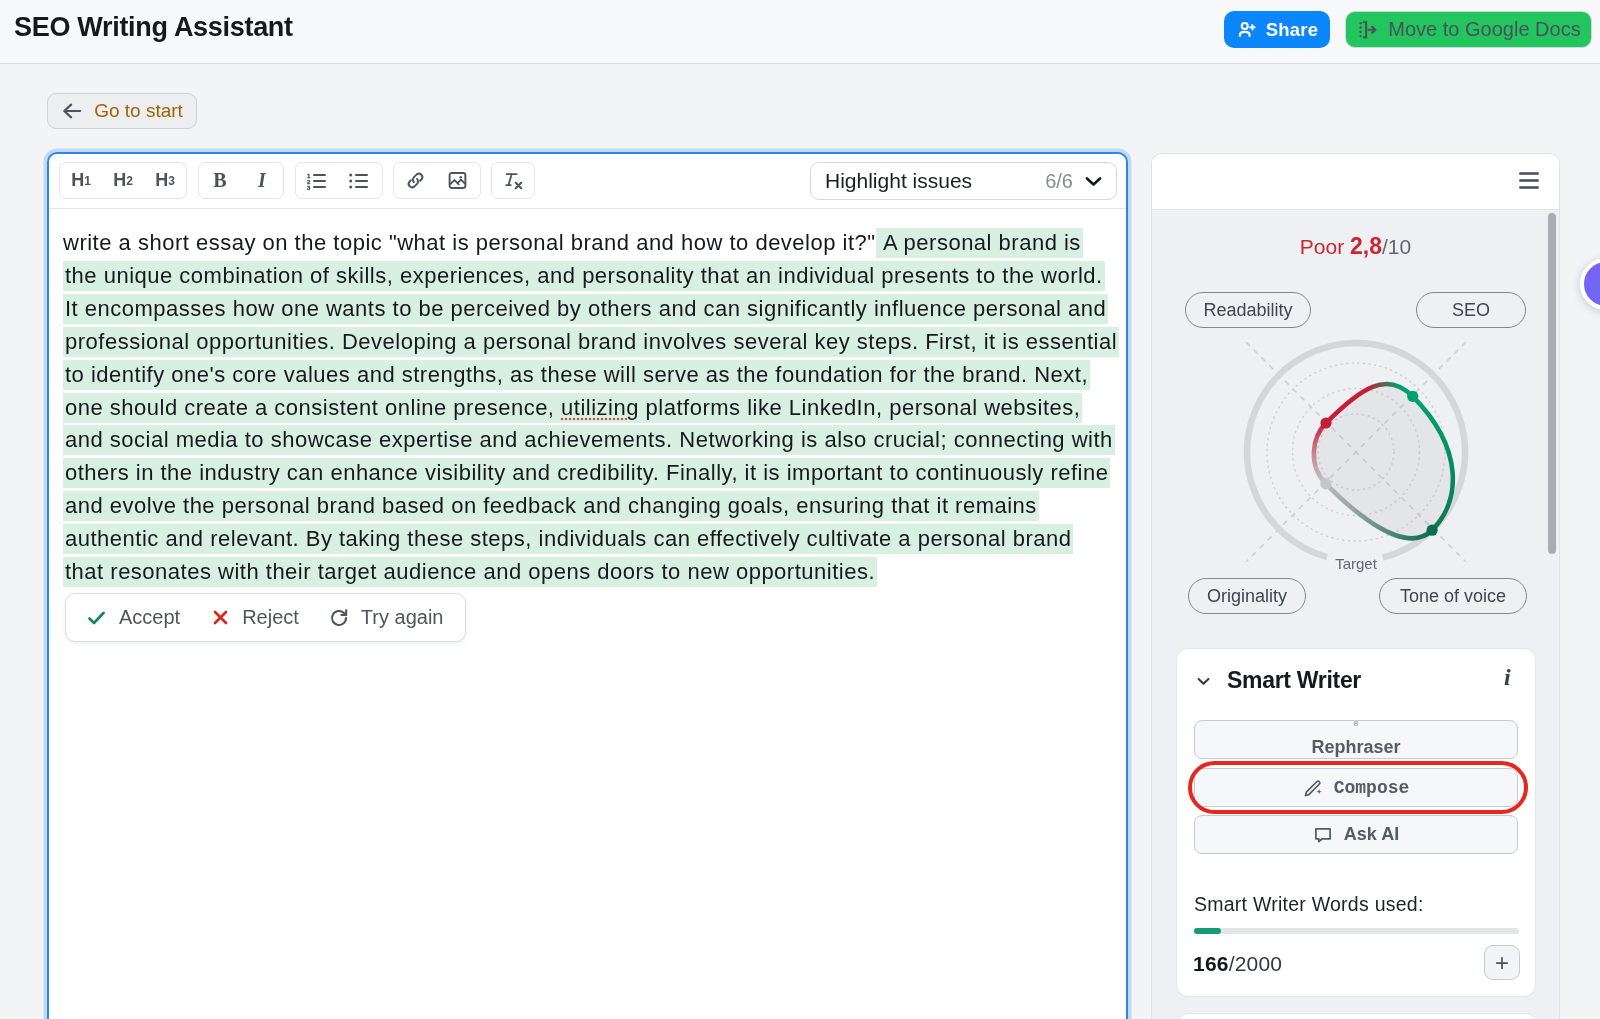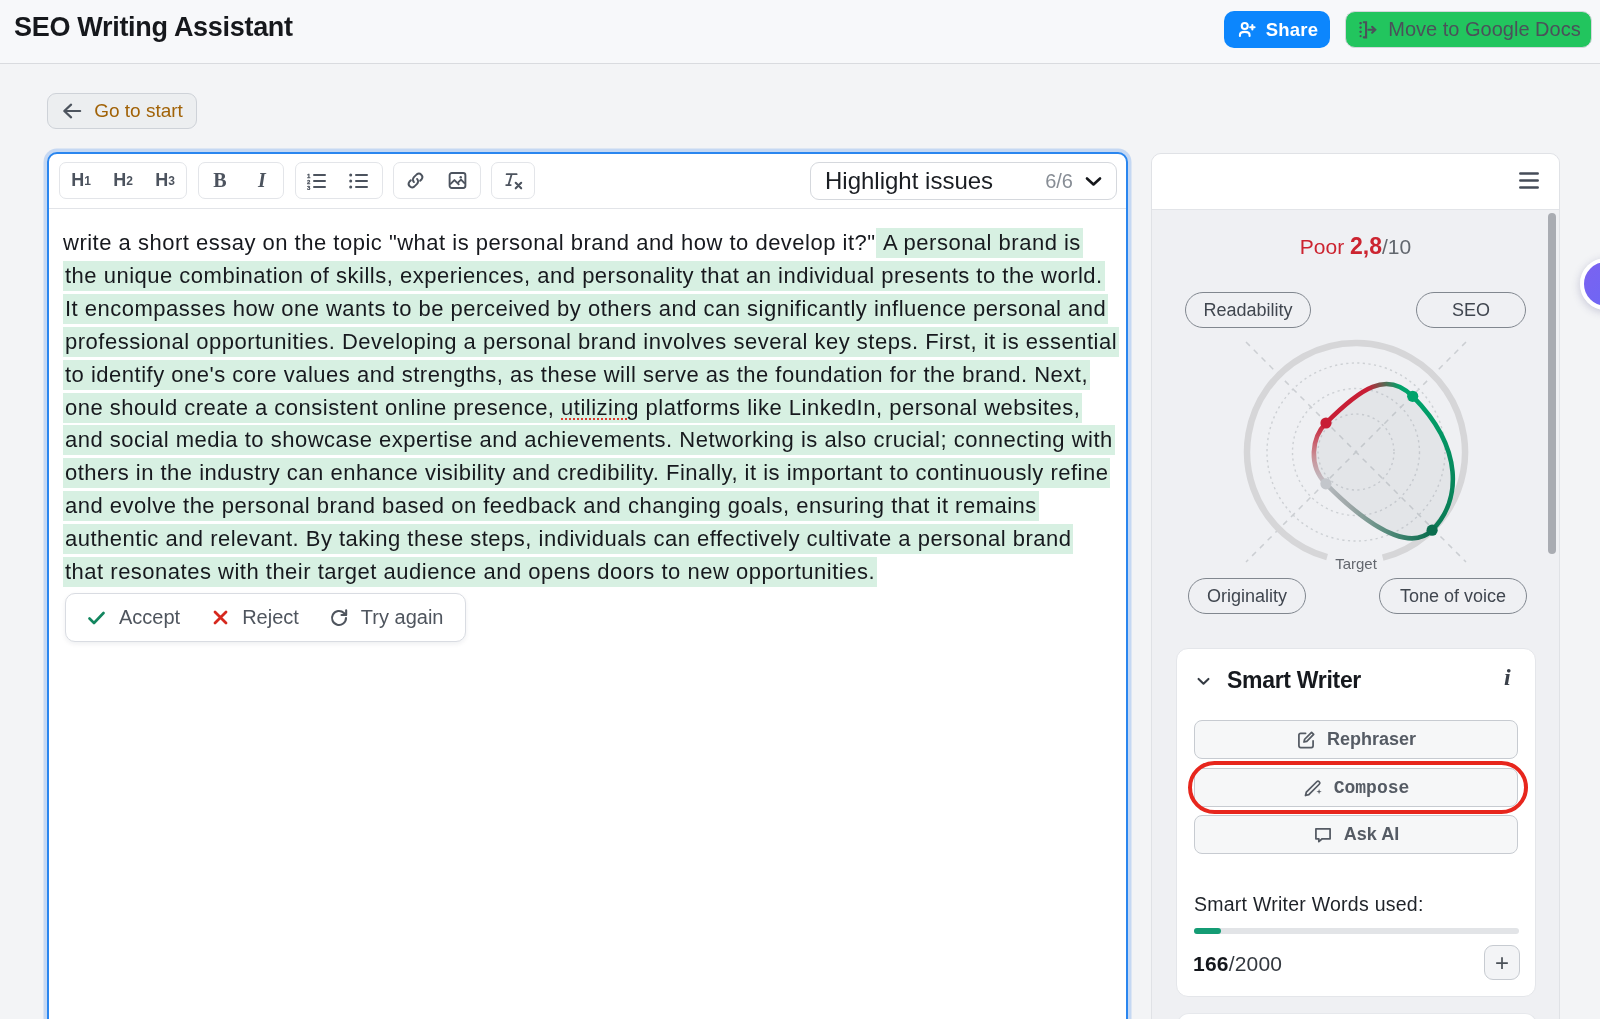--- a/index.html
+++ b/index.html
@@ -10,21 +10,21 @@
 .btn-move { position:absolute; left:1345px; top:11px; width:247px; height:37px; background:#22c55e; border:1px solid #d4d7dc; border-radius:10px; color:#4b515a; font-size:20px; font-weight:500; display:flex; align-items:center; justify-content:center; gap:10px; }
 .btn-goto { position:absolute; left:47px; top:93px; width:150px; height:36px; background:#eceef0; border:1px solid #ced2d8; border-radius:9px; color:#a16207; font-size:19px; font-weight:500; display:flex; align-items:center; justify-content:center; gap:11px; }
 
 
 #editor { position:absolute; left:47px; top:152px; width:1081px; height:900px; background:#fff; border:2px solid #2a86ef; border-radius:10px; box-shadow:0 0 0 3.5px rgba(92,152,236,0.3); }
 #toolbar { position:absolute; left:0; top:0; width:100%; height:55px; border-bottom:1px solid #e2e4e8; }
 .tgroup { position:absolute; top:8px; height:37px; border:1px solid #e3e5e9; border-radius:7px; background:#fff; display:flex; align-items:center; }
 .titem { width:42px; height:35px; display:flex; align-items:center; justify-content:center; color:#4c535e; font-size:18px; font-weight:600; }
 .hsub { font-size:12px; font-weight:600; }
 #dropdown { position:absolute; left:761px; top:8px; width:307px; height:38px; border:1px solid #d5d8dd; border-radius:9px; background:#fff; display:flex; align-items:center; }
-#dropdown .lab { margin-left:14px; font-size:24px; color:#1b1e23; }
+#dropdown .lab { margin-left:14px; font-size:21px; color:#1b1e23; }
 #dropdown .cnt { margin-left:auto; font-size:20px; color:#878d95; }
 #dropdown .chev { margin:0 14px 0 12px; }
 
 #etext { position:absolute; left:14px; top:73px; width:1075px; font-size:22px; line-height:32.9px; color:#17191e; letter-spacing:0.5px; white-space:nowrap; }
 .hl { background:#d7f0e2; padding:2px 2px 3px 2px; }
 .rul { border-bottom:3px solid #e02a1c; padding-bottom:13px; }
 .sp { text-decoration:underline dotted #e0392e 2px; text-underline-offset:4px; }
 
 #acceptbar { position:absolute; left:16px; top:439px; width:401px; height:49px; background:#fff; border:1px solid #d9dce2; border-radius:10px; box-shadow:0 2px 5px rgba(20,30,50,0.07); display:flex; align-items:center; font-size:20px; color:#4f555e; font-weight:500; }
 
@@ -218,21 +218,21 @@
     <circle cx="280.1" cy="376.2" r="5.6" fill="#0b6e4f"></circle>
     <circle cx="173.9" cy="329.8" r="5.6" fill="#c3c6cb"></circle>
   </svg>
   </div>
   <div id="swcard">
     <svg style="position:absolute;left:20px;top:28px" width="13" height="9" viewBox="0 0 15 10" fill="none" stroke="#353b43" stroke-width="2.4" stroke-linecap="round" stroke-linejoin="round">
         <path d="M1.8 2 l5.7 5.5 L13.2 2"></path>
       </svg>
     <div style="position:absolute;left:50px;top:18px;font-size:23px;font-weight:700;color:#16191e;letter-spacing:-0.3px;">Smart Writer</div>
     <div style="position:absolute;left:327px;top:15px;font-size:24px;font-weight:700;font-style:italic;font-family:'Liberation Serif',serif;color:#3a4049;">i</div>
-    <div class="swbtn" style="top:71px;">
+    <div class="swbtn" style="top:71px;flex-direction:column;">
       <svg width="20" height="20" viewBox="0 0 24 24" fill="none" stroke="#555b64" stroke-width="2.1" stroke-linecap="round" stroke-linejoin="round">
           <path d="M20.5 13 v6 a2 2 0 0 1-2 2 h-13 a2 2 0 0 1-2-2 v-13 a2 2 0 0 1 2-2 h6"></path>
           <path d="M18.7 2.8 l2.5 2.5 -8.3 8.3 -3.3 0.8 0.8-3.3 z"></path>
         </svg>
       <span>Rephraser</span>
     </div>
     <div class="swbtn" style="top:119px;font-family:Liberation Mono, monospace;">
       <svg width="20" height="20" viewBox="0 0 24 24" fill="none" stroke="#555b64" stroke-width="2.1" stroke-linecap="round" stroke-linejoin="round">
           <path d="M3 21 l1-4 L16.5 4.5 a2.1 2.1 0 0 1 3 3 L7 20 l-4 1z"></path>
           <path d="M19.3 13.2 l0.8 2.4 2.4 0.8 -2.4 0.8 -0.8 2.4 -0.8 -2.4 -2.4 -0.8 2.4 -0.8 z" fill="#555b64" stroke="none"></path>

